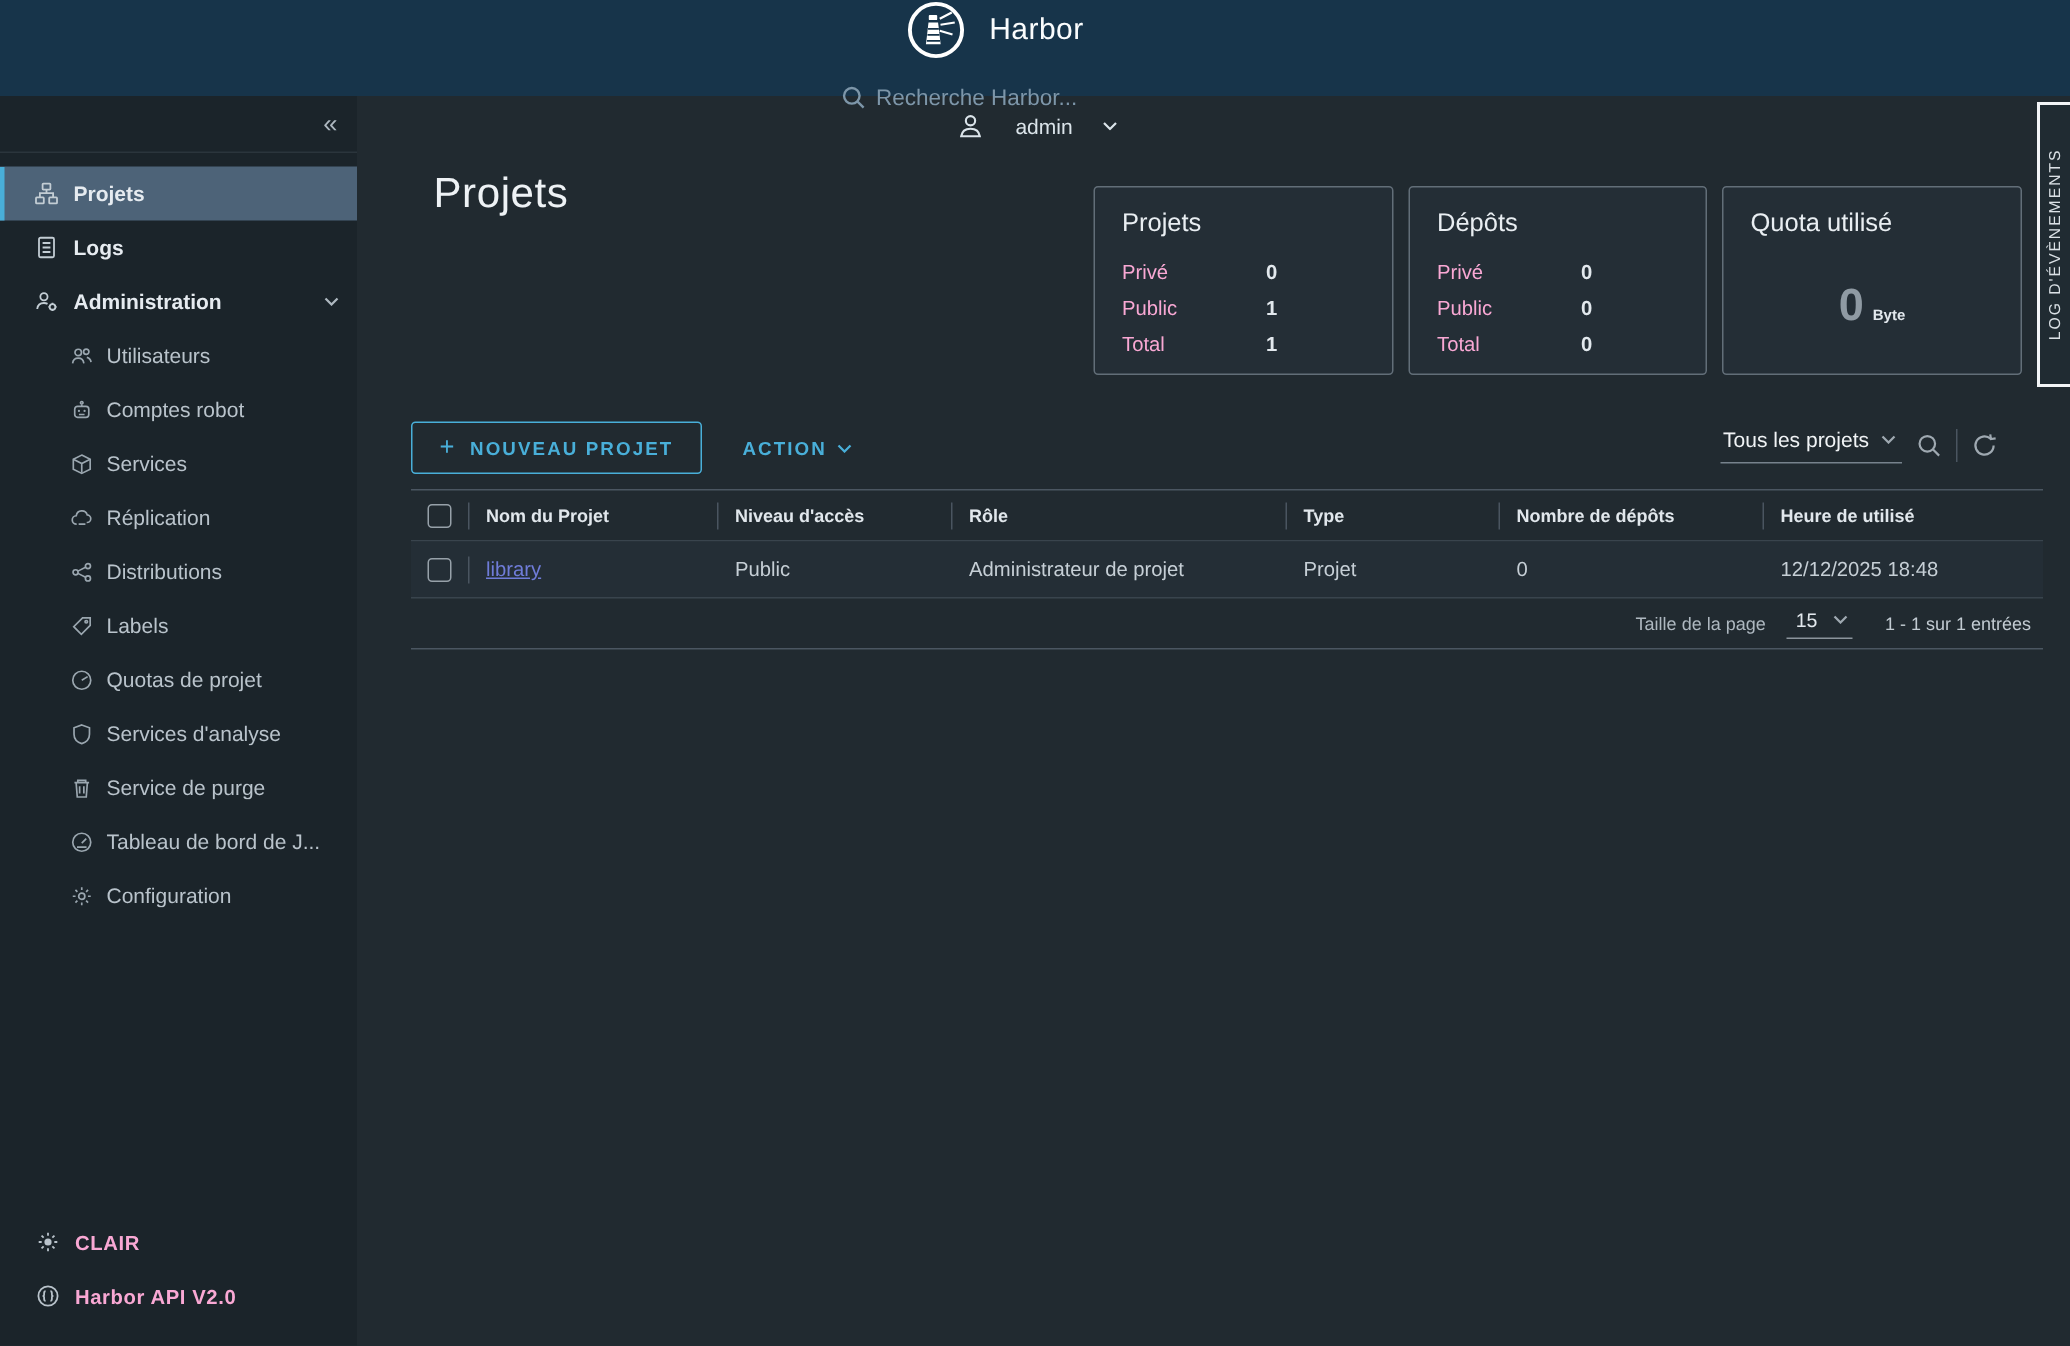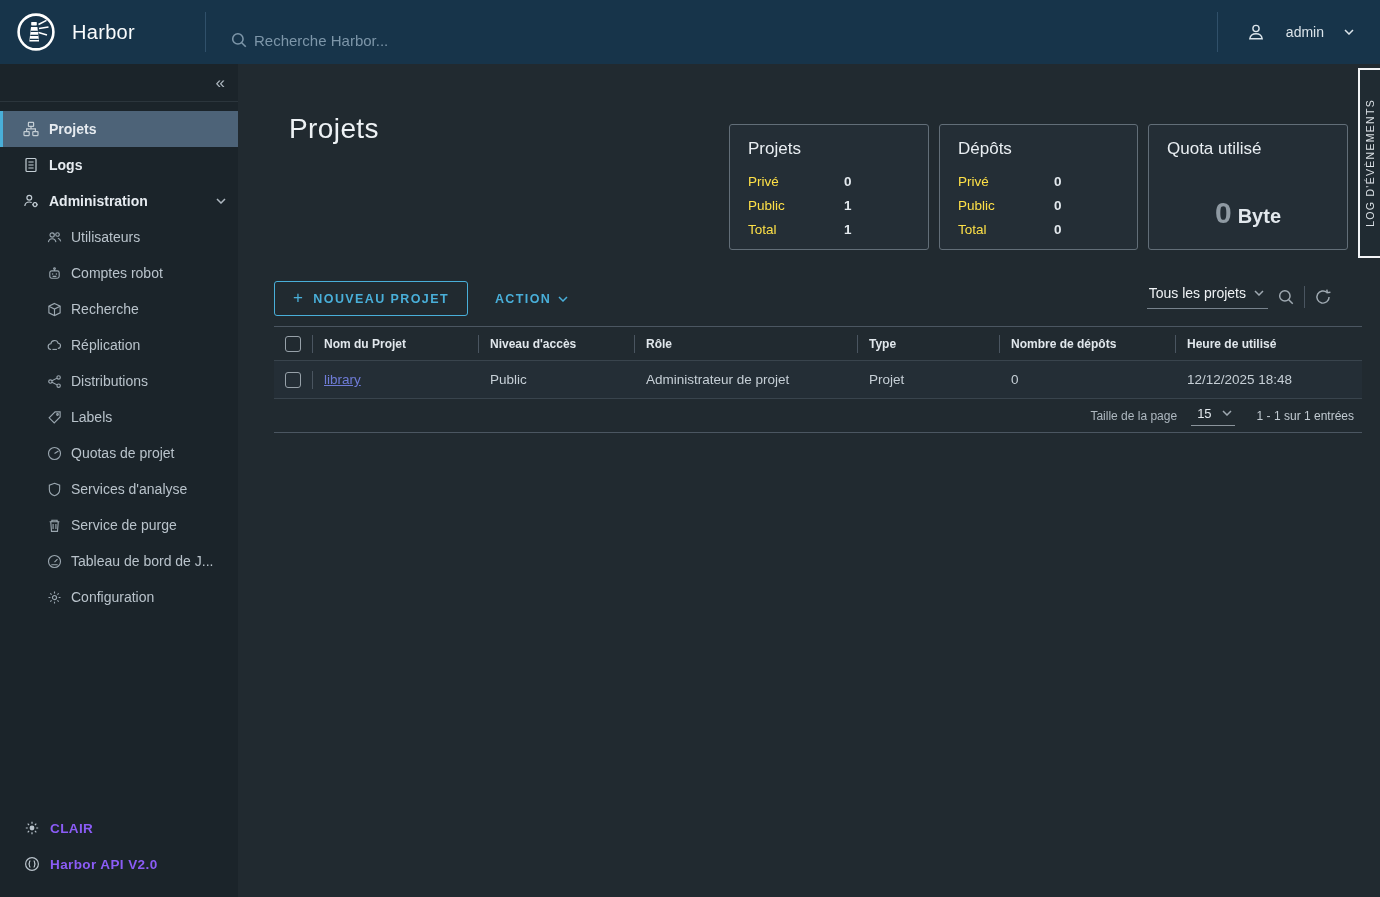--- a/index.html
+++ b/index.html
@@ -5,21 +5,21 @@
   * { margin:0; padding:0; box-sizing:border-box; }
   html,body { width:1380px; height:897px; overflow:hidden;
     font-family:"Liberation Sans","DejaVu Sans",sans-serif;
     background:#212a30; color:#c8d1d8; }
 
   svg { display:block; }
   .ic { width:16px; height:16px; stroke:currentColor; fill:none; stroke-width:1.2; }
 
   
   .header { position:fixed; top:0; left:0; width:1380px; height:64px;
-    background:#17344a; display:flex; align-items:center; z-index:30; }
+    background:#17344a; display:flex; align-items:center; z-index:30;flex-direction:column; }
   .brand { display:flex; align-items:center; padding-left:16px; width:205px; height:100%; }
   .brand-title { color:#fafcfd; font-size:20px; font-weight:400; margin-left:16px; letter-spacing:.3px; }
   .vdiv { width:1px; height:40px; background:#30506a; }
   .hsearch { display:flex; align-items:center; margin-left:24px; gap:6px; color:#7d96a9;margin-top:16px; }
   .hsearch input { background:transparent; border:none; outline:none; color:#cfd9e0;
     font-size:15px; width:260px; font-family:inherit; }
   .hsearch input::placeholder { color:#7d96a9; opacity:1; }
   .spacer { flex:1; }
   .huser { display:flex; align-items:center; gap:20px; margin:0 26px 0 28px; color:#dbe4ea;
     cursor:pointer; }
@@ -38,39 +38,39 @@
     padding-right:12px; cursor:pointer; color:#e6ebf0; font-size:14px; font-weight:600; }
   .nav-item .ic { color:#c3cdd4; flex:none; }
   .nav-item.selected { background:#4d6378; box-shadow:inset 3px 0 0 #49afd9; }
   .nav-sub { height:36px; display:flex; align-items:center; gap:9px; padding-left:47px;
     cursor:pointer; color:#b9c3cb; font-size:14px; font-weight:400; }
   .nav-sub .ic { color:#9aa6af; width:15px; height:15px; flex:none; }
   .nav-sub .lbl { white-space:nowrap; overflow:hidden; text-overflow:ellipsis; max-width:170px; }
   .nav-caret { margin-left:auto; color:#aeb8c0; }
   .side-foot { margin-top:auto; padding-bottom:15px; }
   .foot-item { height:36px; display:flex; align-items:center; gap:10px; padding-left:24px;
-    cursor:pointer; color:#8b5cf6; font-size:13.5px; font-weight:700; letter-spacing:.4px; }
+    cursor:pointer; color:#f9a8d4; font-size:13.5px; font-weight:700; letter-spacing:.4px; }
   .foot-item .ic { color:#b9c3cb; }
 
   
   .content { position:fixed; top:64px; left:238px; right:0; bottom:0; background:#212a30; }
   .page-title { position:absolute; left:51px; top:49px; font-size:28px; font-weight:300;
     color:#eef2f5; letter-spacing:.4px; }
 
   
   .cards { position:absolute; left:491px; top:60px; display:flex; gap:10px; }
   .card { width:200px; height:126px; background:#242e36; border:1px solid #626e78;
     border-radius:3px; padding:14px 18px 12px 18px; }
   .card-title { font-size:17px; color:#e9eef2; font-weight:400; margin-bottom:10px; }
   .card-row { display:flex; font-size:13.5px; height:24px; align-items:center; }
-  .card-row .cl { color:#fde047; width:96px; }
+  .card-row .cl { color:#f9a8d4; width:96px; }
   .card-row .cv { color:#e2e8ed; font-weight:700; }
   .quota-center { display:flex; align-items:baseline; justify-content:center; margin-top:22px; gap:6px; }
   .quota-num { font-size:30px; font-weight:700; color:#8f9aa3; }
-  .quota-unit { font-size:20px; font-weight:700; color:#e2e8ed;margin-top:24px; }
+  .quota-unit { font-size:10px; font-weight:700; color:#e2e8ed;margin-top:24px; }
 
   
   .toolbar { position:absolute; left:36px; top:217px; display:flex; align-items:center; }
   .btn-outline { height:35px; padding:0 18px; border:1px solid #49afd9; border-radius:3px;
     background:transparent; color:#49afd9; font-size:12.5px; font-weight:600;
     letter-spacing:1.4px; display:flex; align-items:center; gap:9px; cursor:pointer;
     font-family:inherit; }
   .btn-outline .plus { font-size:17px; font-weight:400; line-height:1; margin-top:-2px; }
   .btn-text { margin-left:27px; color:#49afd9; font-size:12.5px; font-weight:600;
     letter-spacing:1.4px; display:flex; align-items:center; gap:7px; cursor:pointer; }
@@ -218,21 +218,21 @@
         <path d="M8 5.2V3.6M8 3.6a0.9 0.9 0 1 0-.01 0M6 11h4"></path>
       </svg>
       <span class="lbl">Comptes robot</span>
     </div>
 
     <div class="nav-sub">
       <svg class="ic" viewBox="0 0 16 16">
         <path d="M8 1.5l6 3v7l-6 3-6-3v-7z"></path>
         <path d="M2 4.5l6 3 6-3M8 7.5V14"></path>
       </svg>
-      <span class="lbl">Recherche</span>
+      <span class="lbl">Services</span>
     </div>
 
     <div class="nav-sub">
       <svg class="ic" viewBox="0 0 16 16">
         <path d="M4.4 12.2a3 3 0 0 1-.3-6 4 4 0 0 1 7.8-.6 2.7 2.7 0 0 1-.4 5.4"></path>
         <path d="M5.8 12.2h4.8"></path>
       </svg>
       <span class="lbl">Réplication</span>
     </div>
 

